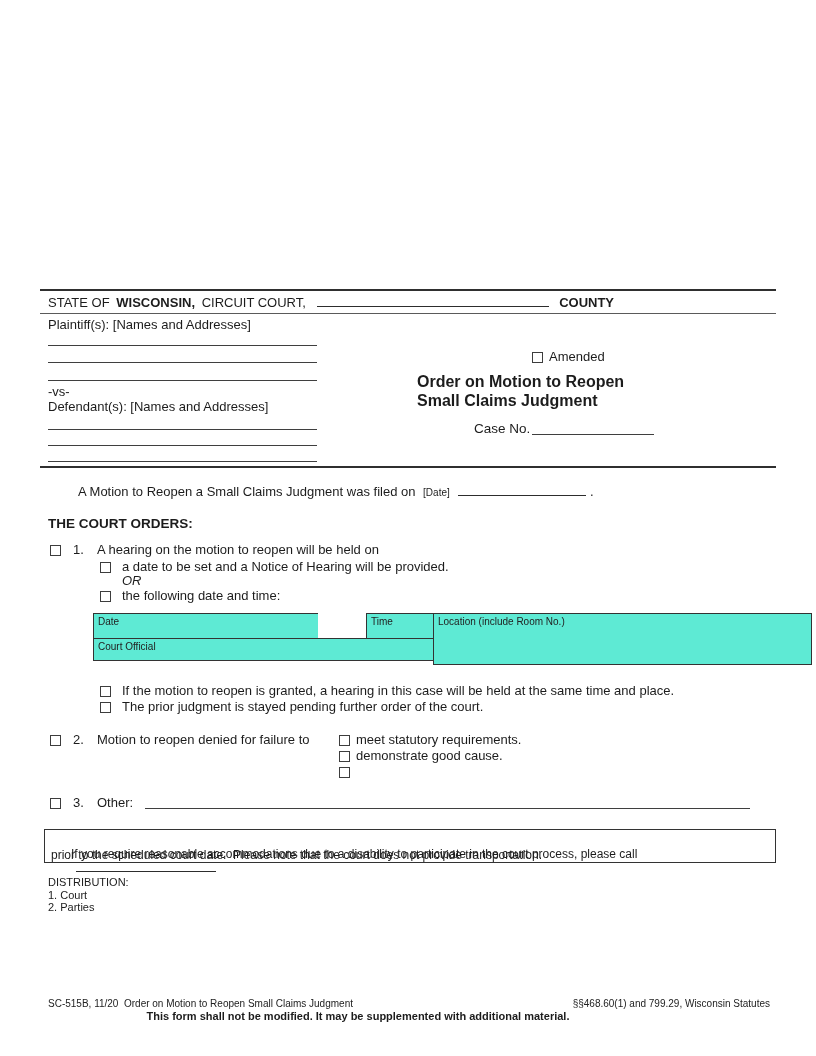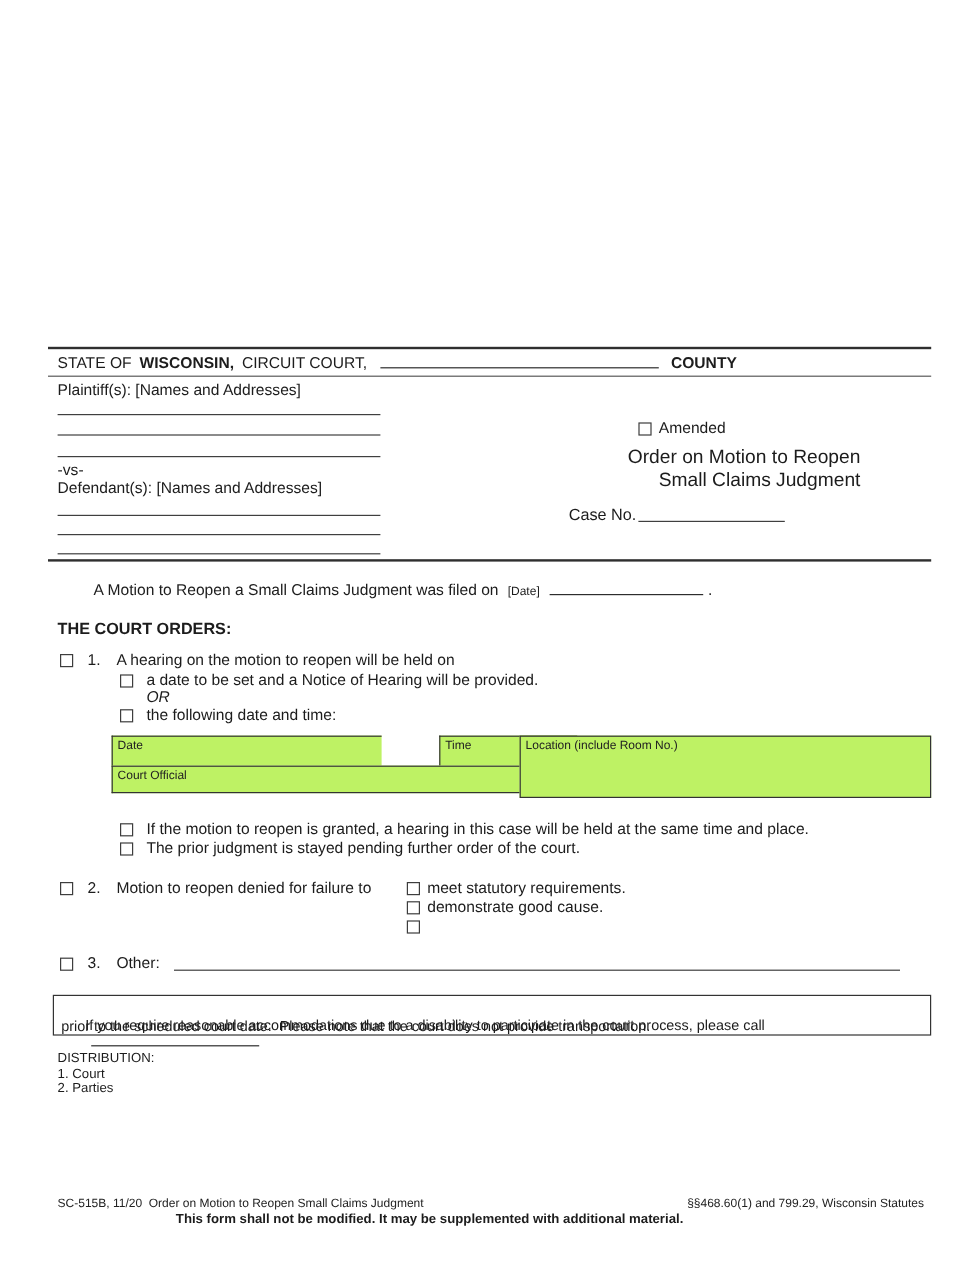--- a/index.html
+++ b/index.html
@@ -14,23 +14,23 @@
   .i { font-style:italic; }
   .small { font-size:10px; }
   .t11 { font-size:11px; }
   .t10 { font-size:10px; }
   .pre { white-space:pre; }
   .hl { position:absolute; background:#2f2f2f; }
   .hl-thin { position:absolute; background:#5a5a5a; }
   .fill { position:absolute; height:1px; background:#3f3f3f; }
   .ufill { display:inline-block; border-bottom:1px solid #2d2d2d; height:12px; vertical-align:baseline; }
   .cb { position:absolute; width:11px; height:11px; border:1px solid #3d3d3d; background:#fff; }
-  .title-block { position:absolute; left:417px; top:372px; width:300px; text-align:right;
-                 font-weight:normal; font-size:16px; line-height:19px; }
-  .cell { position:absolute; background:#bef264; }
+  .title-block { position:absolute; left:417px; top:372px; width:300px; text-align:left;
+                 font-weight:bold; font-size:16px; line-height:19px; }
+  .cell { position:absolute; background:#5eead4; }
   .cell-label { position:absolute; left:4px; top:2px; font-size:10px; color:#222; white-space:nowrap; }
   .box { position:absolute; left:44px; top:829px; width:732px; height:34px; border:1px solid #333; }
   .boxline { position:absolute; font-size:12px; white-space:pre; color:#1c1c1c; }
   .dist { position:absolute; left:48px; top:876px; font-size:11px; line-height:12.5px; color:#1c1c1c; }
 </style>
 </head>
 <body>
 
 <div class="page">
 
@@ -87,21 +87,21 @@
   <div style="position:absolute; left:93px; top:613px; width:683px; height:52px;">
     <div class="cell" style="left:0; top:0; width:225px; height:25px; border-left:1px solid #333; border-top:1px solid #333;">
       <span class="cell-label">Date</span>
     </div>
     <div class="cell" style="left:225px; top:0; width:115px; height:25px; border-left:1px solid #333; border-top:1px solid #333;margin-left:48px;">
       <span class="cell-label">Time</span>
     </div>
     <div class="cell" style="left:0; top:25px; width:340px; height:23px; border-left:1px solid #333; border-top:1px solid #333; border-bottom:1px solid #333;">
       <span class="cell-label">Court Official</span>
     </div>
-    <div class="cell" style="left:340px; top:0; width:343px; height:52px; border:1px solid #333;">
+    <div class="cell" style="left:340px; top:0; width:379px; height:52px; border:1px solid #333;">
       <span class="cell-label">Location (include Room No.)</span>
     </div>
   </div>
 
   <span class="cb" style="left:100px; top:686px;"></span>
   <div class="txt" style="left:122px; top:684px;">If the motion to reopen is granted, a hearing in this case will be held at the same time and place.</div>
   <span class="cb" style="left:100px; top:702px;"></span>
   <div class="txt" style="left:122px; top:700px;">The prior judgment is stayed pending further order of the court.</div>
 
   <span class="cb" style="left:50px; top:735px;"></span>

